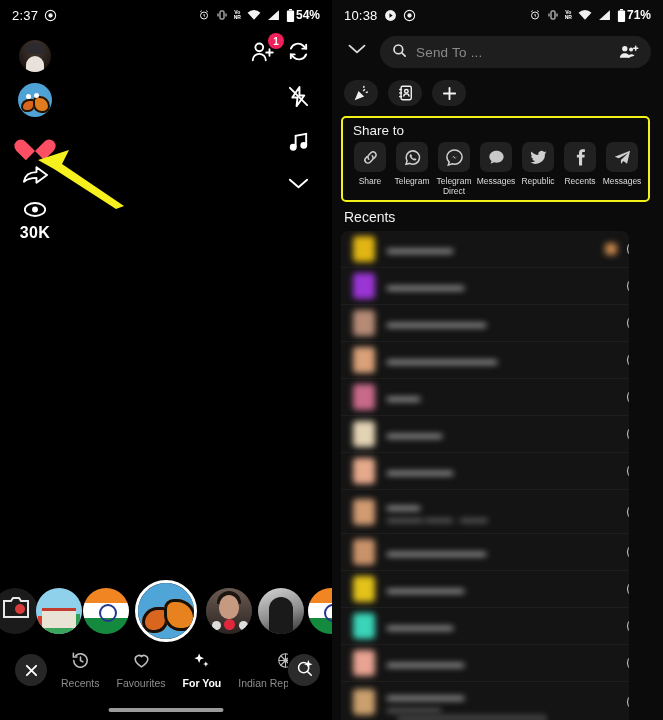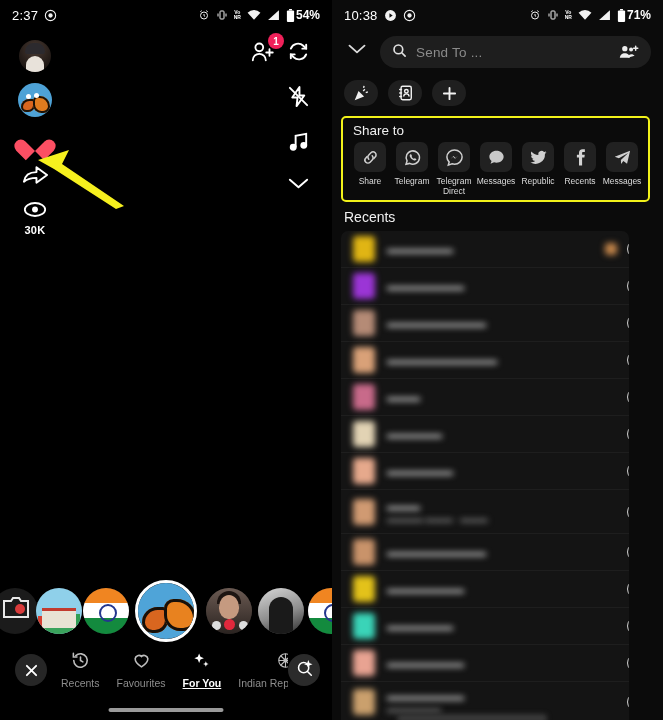--- a/index.html
+++ b/index.html
@@ -53,21 +53,21 @@
   .story-circle .dot2{position:absolute;left:16px;top:10px;width:5px;height:5px;border-radius:50%;background:#fff;}
 
   .rail-item { display:flex; flex-direction:column; align-items:center; margin-bottom:11px; }
   .heart { width:26px; height:24px; position:relative; }
   .heart:before,.heart:after{
     content:""; position:absolute; top:2px; width:13px; height:20px;
     border-radius:7px 7px 0 0; background:#fc4f63;
   }
   .heart:before{ left:13px; transform:rotate(45deg); transform-origin:0 100%; }
   .heart:after { left:0;   transform:rotate(-45deg); transform-origin:100% 100%; }
-  .count-text { font-size:11px; font-weight:bold; margin-top:2px; letter-spacing:.3px; }
+  .count-text { font-size:16px; font-weight:bold; margin-top:2px; letter-spacing:.3px; }
 
   
   .rail-right { position:absolute; right:14px; top:40px; width:40px; display:flex; flex-direction:column; align-items:center; gap:18px; }
   .badge-wrap { position:relative; }
   .badge {
     position:absolute; right:-8px; top:-7px; min-width:16px; height:16px;
     border-radius:8px; background:#f0215a; color:#fff; font-size:10px;
     font-weight:bold; display:flex; align-items:center; justify-content:center; padding:0 4px;
   }
   .addfriend-row { position:absolute; right:56px; top:40px; }
@@ -114,21 +114,21 @@
     position:absolute; left:0; bottom:22px; width:332px; height:56px;
     display:flex; align-items:center;
   }
   .nav-close {
     width:32px; height:32px; border-radius:50%; background:#262626;
     display:flex; align-items:center; justify-content:center; margin-left:15px; flex:0 0 auto;
   }
   .nav-items { flex:1 1 auto; display:flex; align-items:flex-start; gap:17px; padding-left:14px; overflow:hidden; }
   .nav-item { display:flex; flex-direction:column; align-items:center; gap:3px; white-space:nowrap; }
   .nav-label { font-size:10.5px; color:#8d8d8d; }
-  .nav-item.active .nav-label { color:#fff; font-weight:bold;text-decoration:underline; }
+  .nav-item.active .nav-label { color:#fff; font-weight:bold; }
   .nav-search {
     width:32px; height:32px; border-radius:50%; background:#2b2b2b;
     display:flex; align-items:center; justify-content:center; margin-right:12px; flex:0 0 auto;
   }
   .homebar {
     position:absolute; left:50%; bottom:8px; transform:translateX(-50%);
     width:115px; height:4px; border-radius:2px; background:#9a9a9a;
   }
 
   

